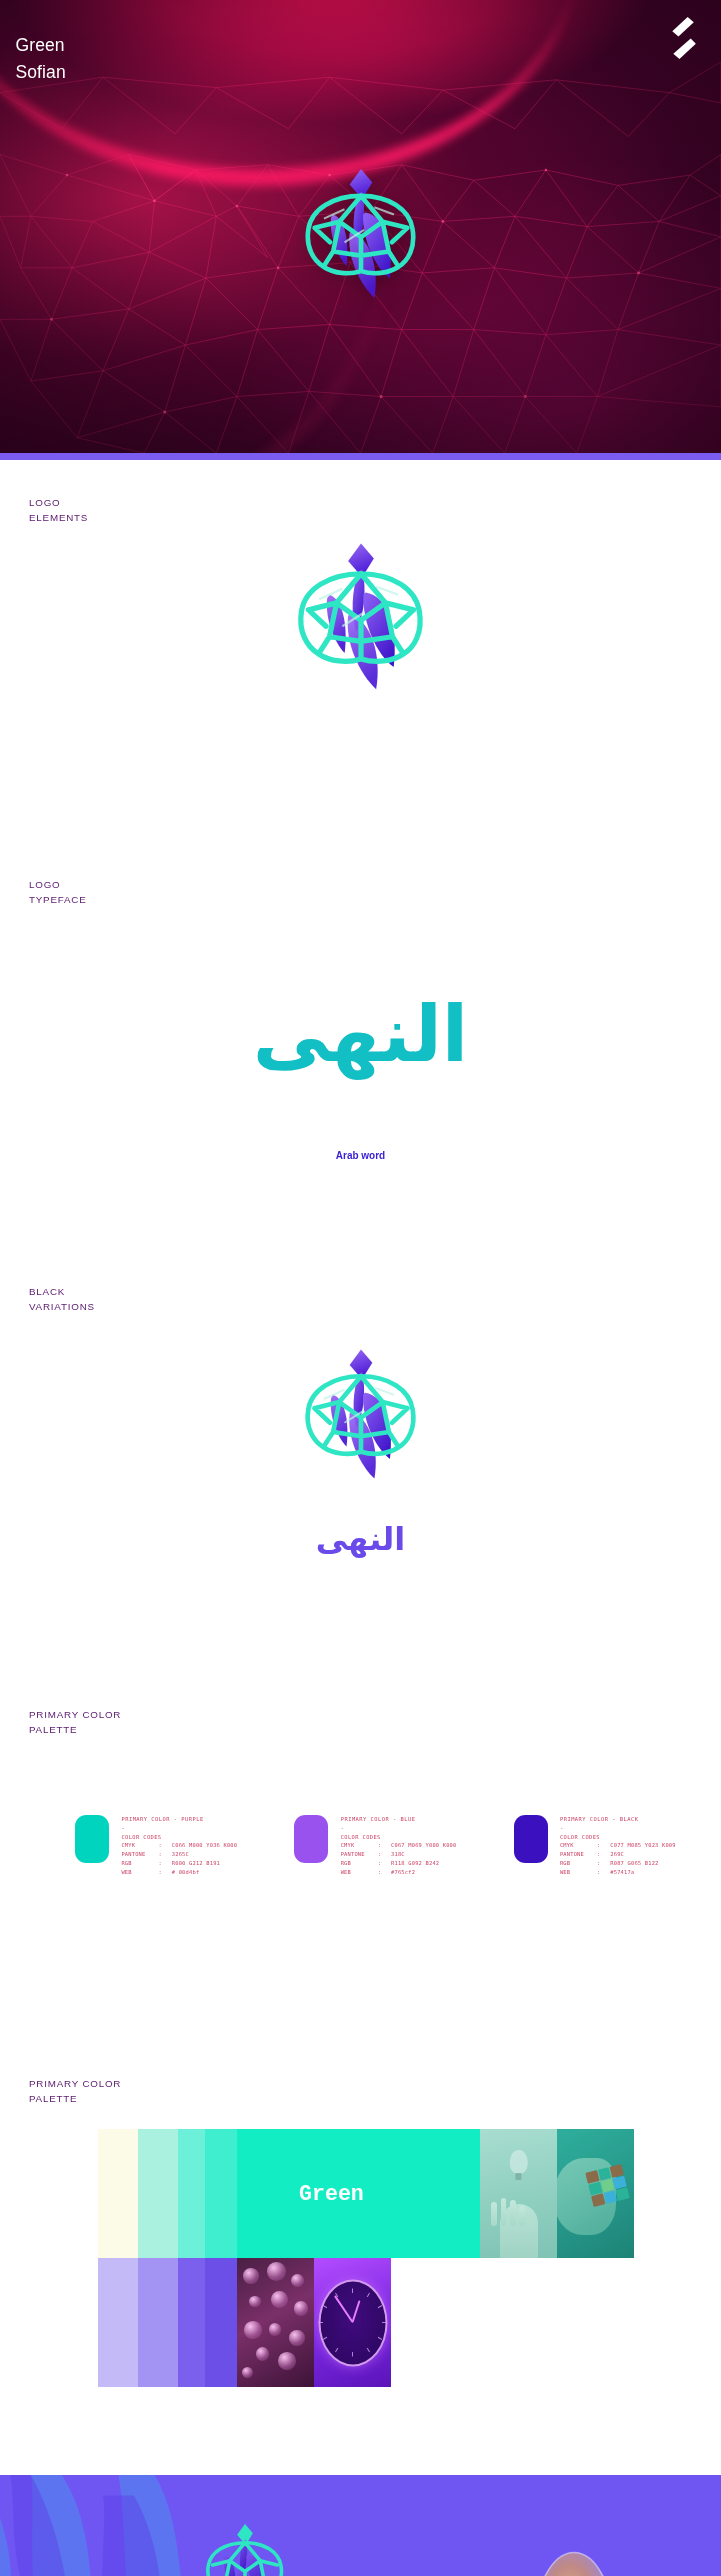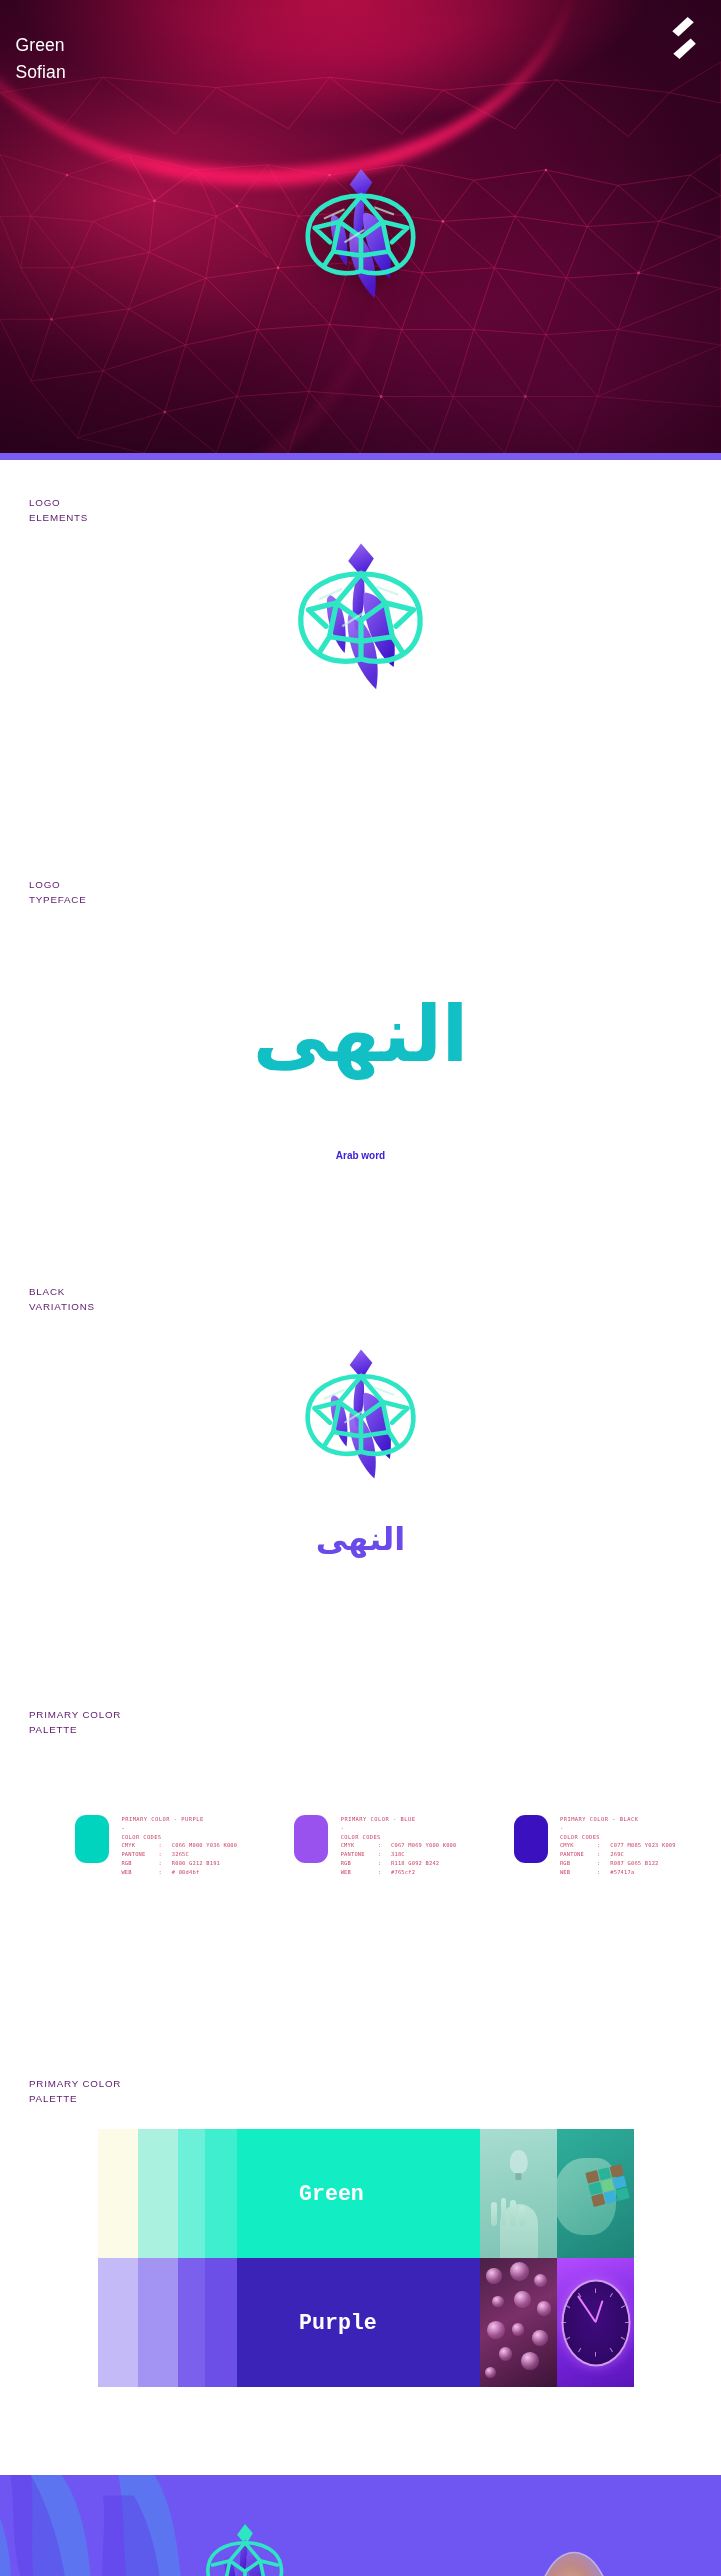--- a/index.html
+++ b/index.html
@@ -571,21 +571,20 @@
               <i style="background:#2bb39a"></i>
           </div>
         </div>
       </div>
 
       <div class="mrow">
         <div class="tint" id="p-t0" style="width: 40px; background: rgb(195, 186, 247);"></div>
         <div class="tint" id="p-t1" style="width: 40px; background: rgb(163, 147, 242);"></div>
         <div class="tint" id="p-t2" style="width: 27px; background: rgb(122, 96, 236);"></div>
         <div class="tint" id="p-t3" style="width: 32px; background: rgb(107, 79, 230);"></div>
-        <div class="main" id="p-main" style="background: rgb(59, 35, 184);">Purple</div>
         <div class="photo ph-bubbles">
           <i style="left:6.2px;top:10.3px;width:15.5px;height:15.5px"></i>
           <i style="left:30px;top:4.1px;width:18.5px;height:18.5px"></i>
           <i style="left:54px;top:15.5px;width:13.4px;height:13.4px"></i>
           <i style="left:12.4px;top:38px;width:11.3px;height:11.3px"></i>
           <i style="left:34px;top:33px;width:16.5px;height:16.5px"></i>
           <i style="left:57px;top:43px;width:14.4px;height:14.4px"></i>
           <i style="left:7.2px;top:63px;width:17.5px;height:17.5px"></i>
           <i style="left:32px;top:65px;width:12.4px;height:12.4px"></i>
           <i style="left:52px;top:72px;width:15.5px;height:15.5px"></i>

